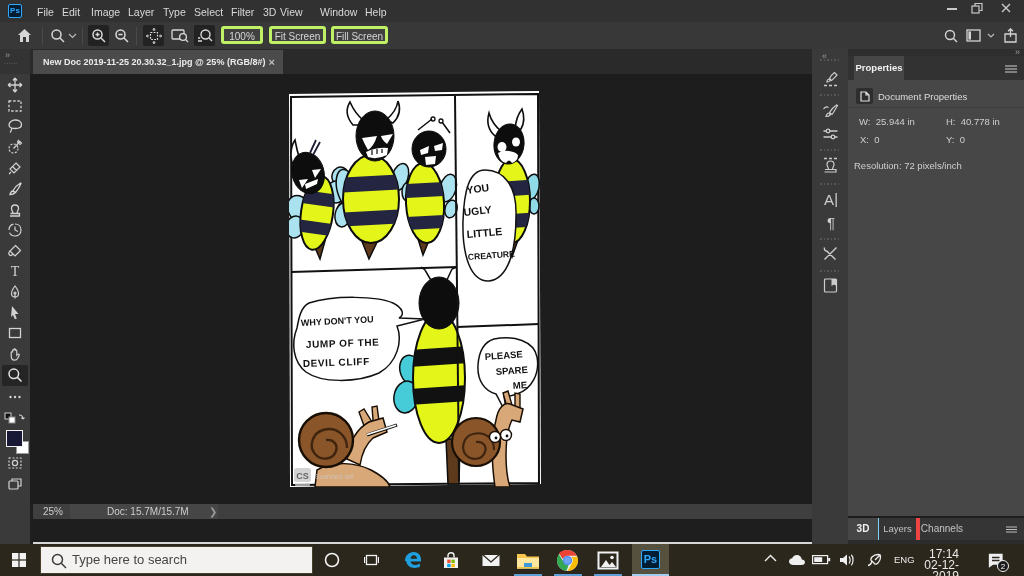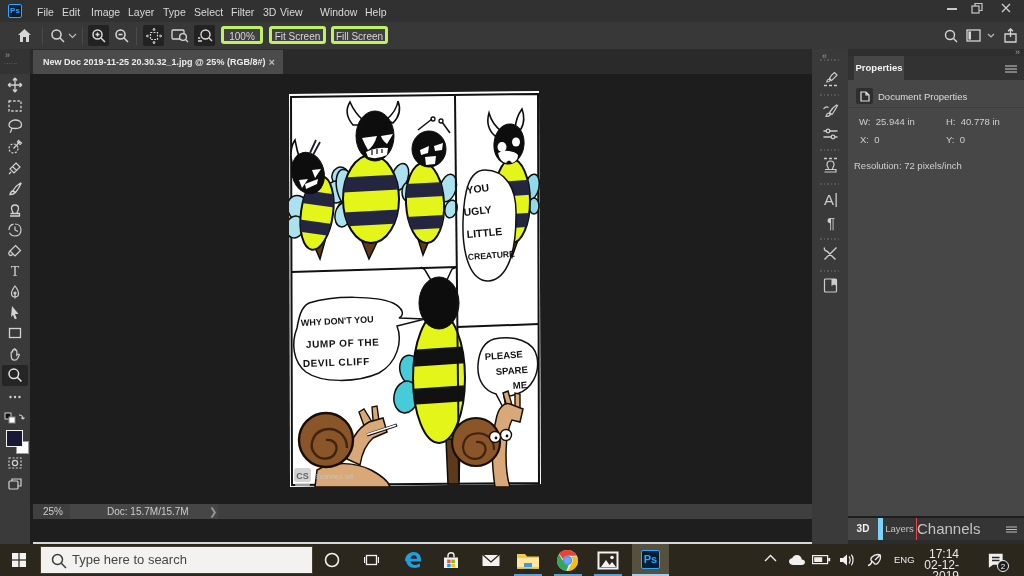--- a/index.html
+++ b/index.html
@@ -492,22 +492,22 @@
     <span style="position:absolute;left:10px;top:2px;z-index:2">25%</span>
     <div style="position:absolute;left:37px;top:0;width:148px;height:15px;background:#464646;"></div>
       <span style="position:absolute;left:74px;top:2px;z-index:2">Doc: 15.7M/15.7M</span>
     <span style="position:absolute;left:176px;top:2px;color:#9a9a9a;z-index:2">❯</span>
   </div>
 
   <div class="abs" id="tlbelow"></div>
 
   <div class="abs" id="brtabs">
     <div style="position:absolute;left:0px;top:0;width:30px;height:22px;background:#464646;color:#f0f0f0;font-size:10px;font-weight:bold;text-align:center;line-height:22px;">3D</div>
-    <div style="position:absolute;left:30px;top:0;width:38px;height:22px;color:#c3c3c3;font-size:9.5px;text-align:center;line-height:22px;border-left:5px solid #7dd3fc;">Layers</div>
-    <div style="position:absolute;left:68px;top:0;width:48px;height:22px;color:#c3c3c3;font-size:15px;text-align:center;line-height:22px;border-left:1px solid #ef4444;">Channels</div>
+    <div style="position:absolute;left:30px;top:0;width:38px;height:22px;color:#c3c3c3;font-size:9.5px;text-align:center;line-height:22px;border-left:1px solid #7dd3fc;">Layers</div>
+    <div style="position:absolute;left:68px;top:0;width:48px;height:22px;color:#c3c3c3;font-size:10px;text-align:center;line-height:22px;border-left:4px solid #ef4444;">Channels</div>
     <svg style="position:absolute;right:7px;top:8px" width="11" height="7" stroke="#bdbdbd" stroke-width="1.1">
         <path d="M0 1 H11 M0 3.5 H11 M0 6 H11"></path>
       </svg>
   </div>
   <div class="abs" id="brbelow"></div>
 
   <div class="abs" id="taskbar">
 
     <svg style="position:absolute;left:12px;top:9px" width="14" height="14" fill="#f2f2f2">
         <rect x="0" y="0" width="6.4" height="6.4"></rect>

